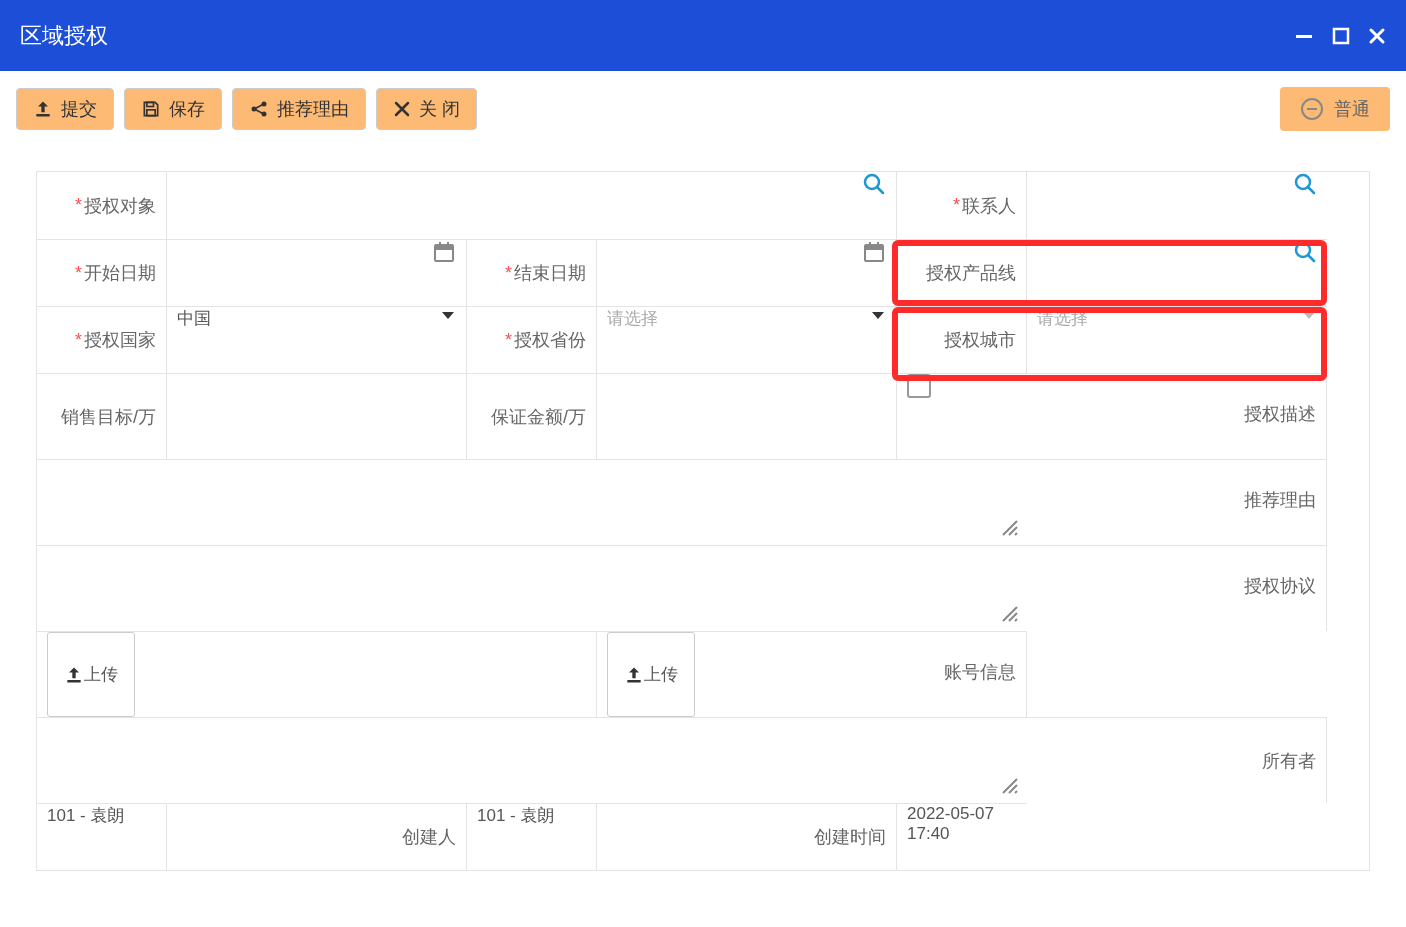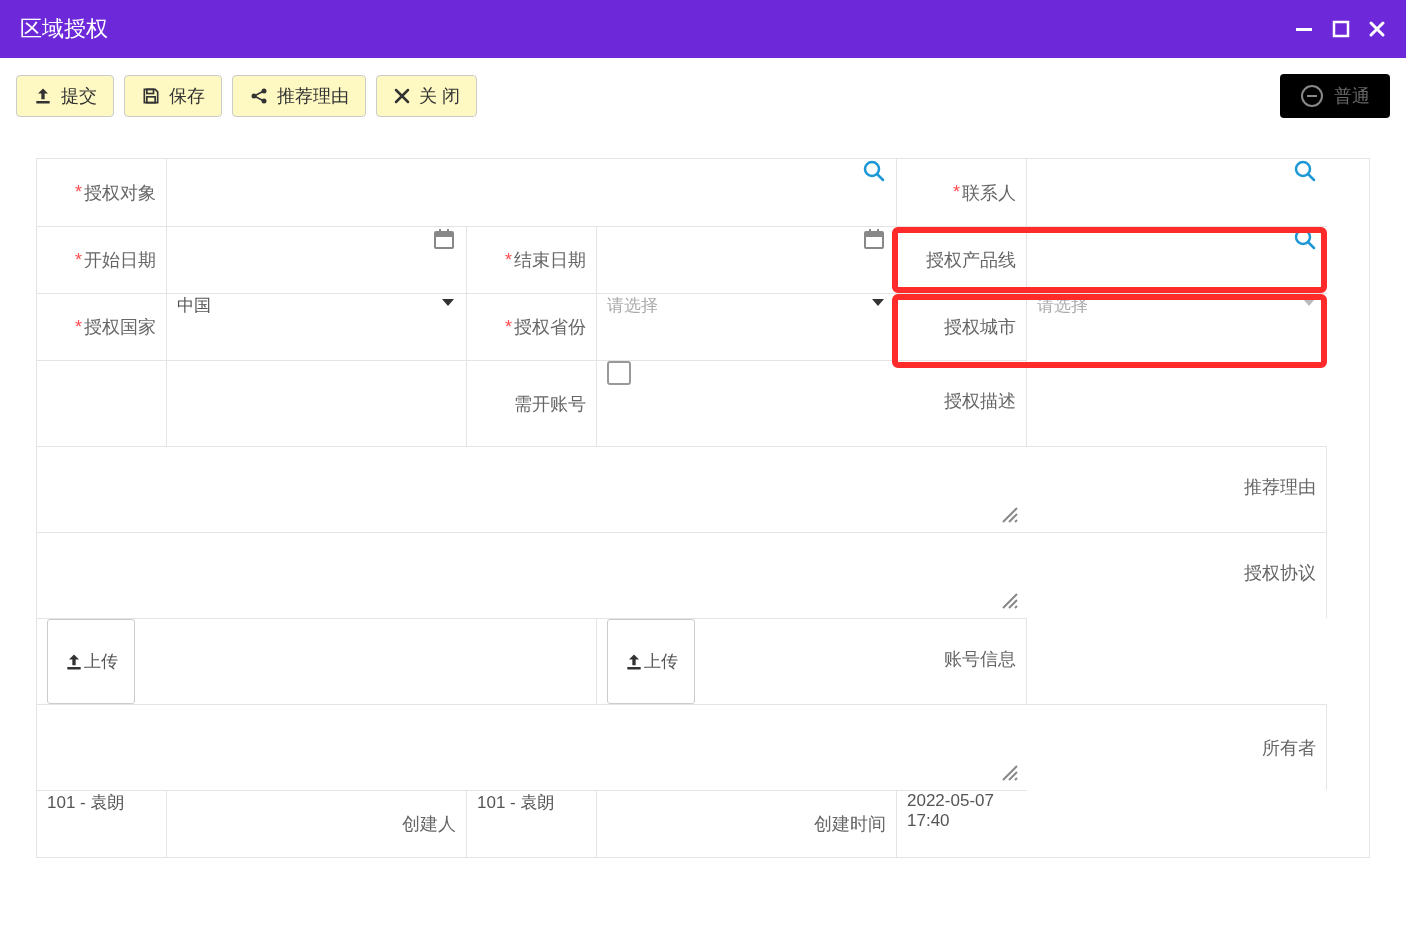--- a/index.html
+++ b/index.html
@@ -5,56 +5,56 @@
 * { box-sizing: border-box; margin: 0; padding: 0; }
 body {
   font-family: "Microsoft YaHei", "PingFang SC", sans-serif;
   background: #ffffff;
   width: 1406px;
   height: 927px;
   font-size: 17px;
   color: #333;
 }
 .titlebar {
-  background: #6d28d9;
+  background: #1d4ed8;
   color: #fff;
-  height: 58px;
+  height: 71px;
   display: flex;
   align-items: center;
   justify-content: space-between;
   padding: 0 20px;
 }
 .titlebar-title { font-size: 22px; }
 .titlebar-controls { display: flex; gap: 18px; align-items: center; }
 .titlebar-controls span { display: inline-flex; cursor: pointer; }
 
 .toolbar {
   display: flex;
   align-items: center;
   padding: 16px 16px;
   gap: 10px;
 }
 .tbtn {
   display: inline-flex;
   align-items: center;
   gap: 8px;
   border: 1px solid #ccc;
-  background: #fef9c3;
+  background: #fdba74;
   color: #333;
   padding: 8px 16px;
   border-radius: 4px;
   font-size: 18px;
   cursor: pointer;
 }
 .tbtn .icon { display:inline-flex; }
 .priority-badge {
   display: inline-flex;
   align-items: center;
   gap: 10px;
-  background: #000000;
+  background: #fdba74;
   color: #666;
   padding: 10px 20px;
   border-radius: 4px;
   font-size: 18px;
   margin-left: auto;
 }
 
 .form {
   border: 1px solid #e4e4e4;
   margin: 24px 36px 0 36px;
@@ -305,28 +305,31 @@
   <div class="val cell-rel" style="border-right:none">
     <div class="row-highlight-a" style="left:-135px;bottom:-8px"></div>
     <span class="placeholder">请选择</span>
     <span class="icon-right">
       <svg width="16" height="16" viewBox="0 0 16 16">
           <path d="M2 5 L8 12 L14 5 Z" fill="#bbb"></path>
         </svg>
     </span>
   </div>
 
+  <div class="lbl">
+      <span>销售目标/万</span>
+    </div>
   <div class="val">
       <input class="text-input" type="text" style="">
     </div>
+  <div class="lbl">
+      <span>保证金额/万</span>
+    </div>
   <div class="val">
       <input class="text-input" type="text" style="">
-    </div>
-  <div class="lbl">
-      <span>需开账号</span>
     </div>
   <div class="val" style="border-right:none">
     <span class="checkbox"></span>
   </div>
 
   <div class="lbl tall">
       <span>授权描述</span>
     </div>
   <div class="val span5 tall-val" style="border-right:none">
     <span class="resize-handle">

